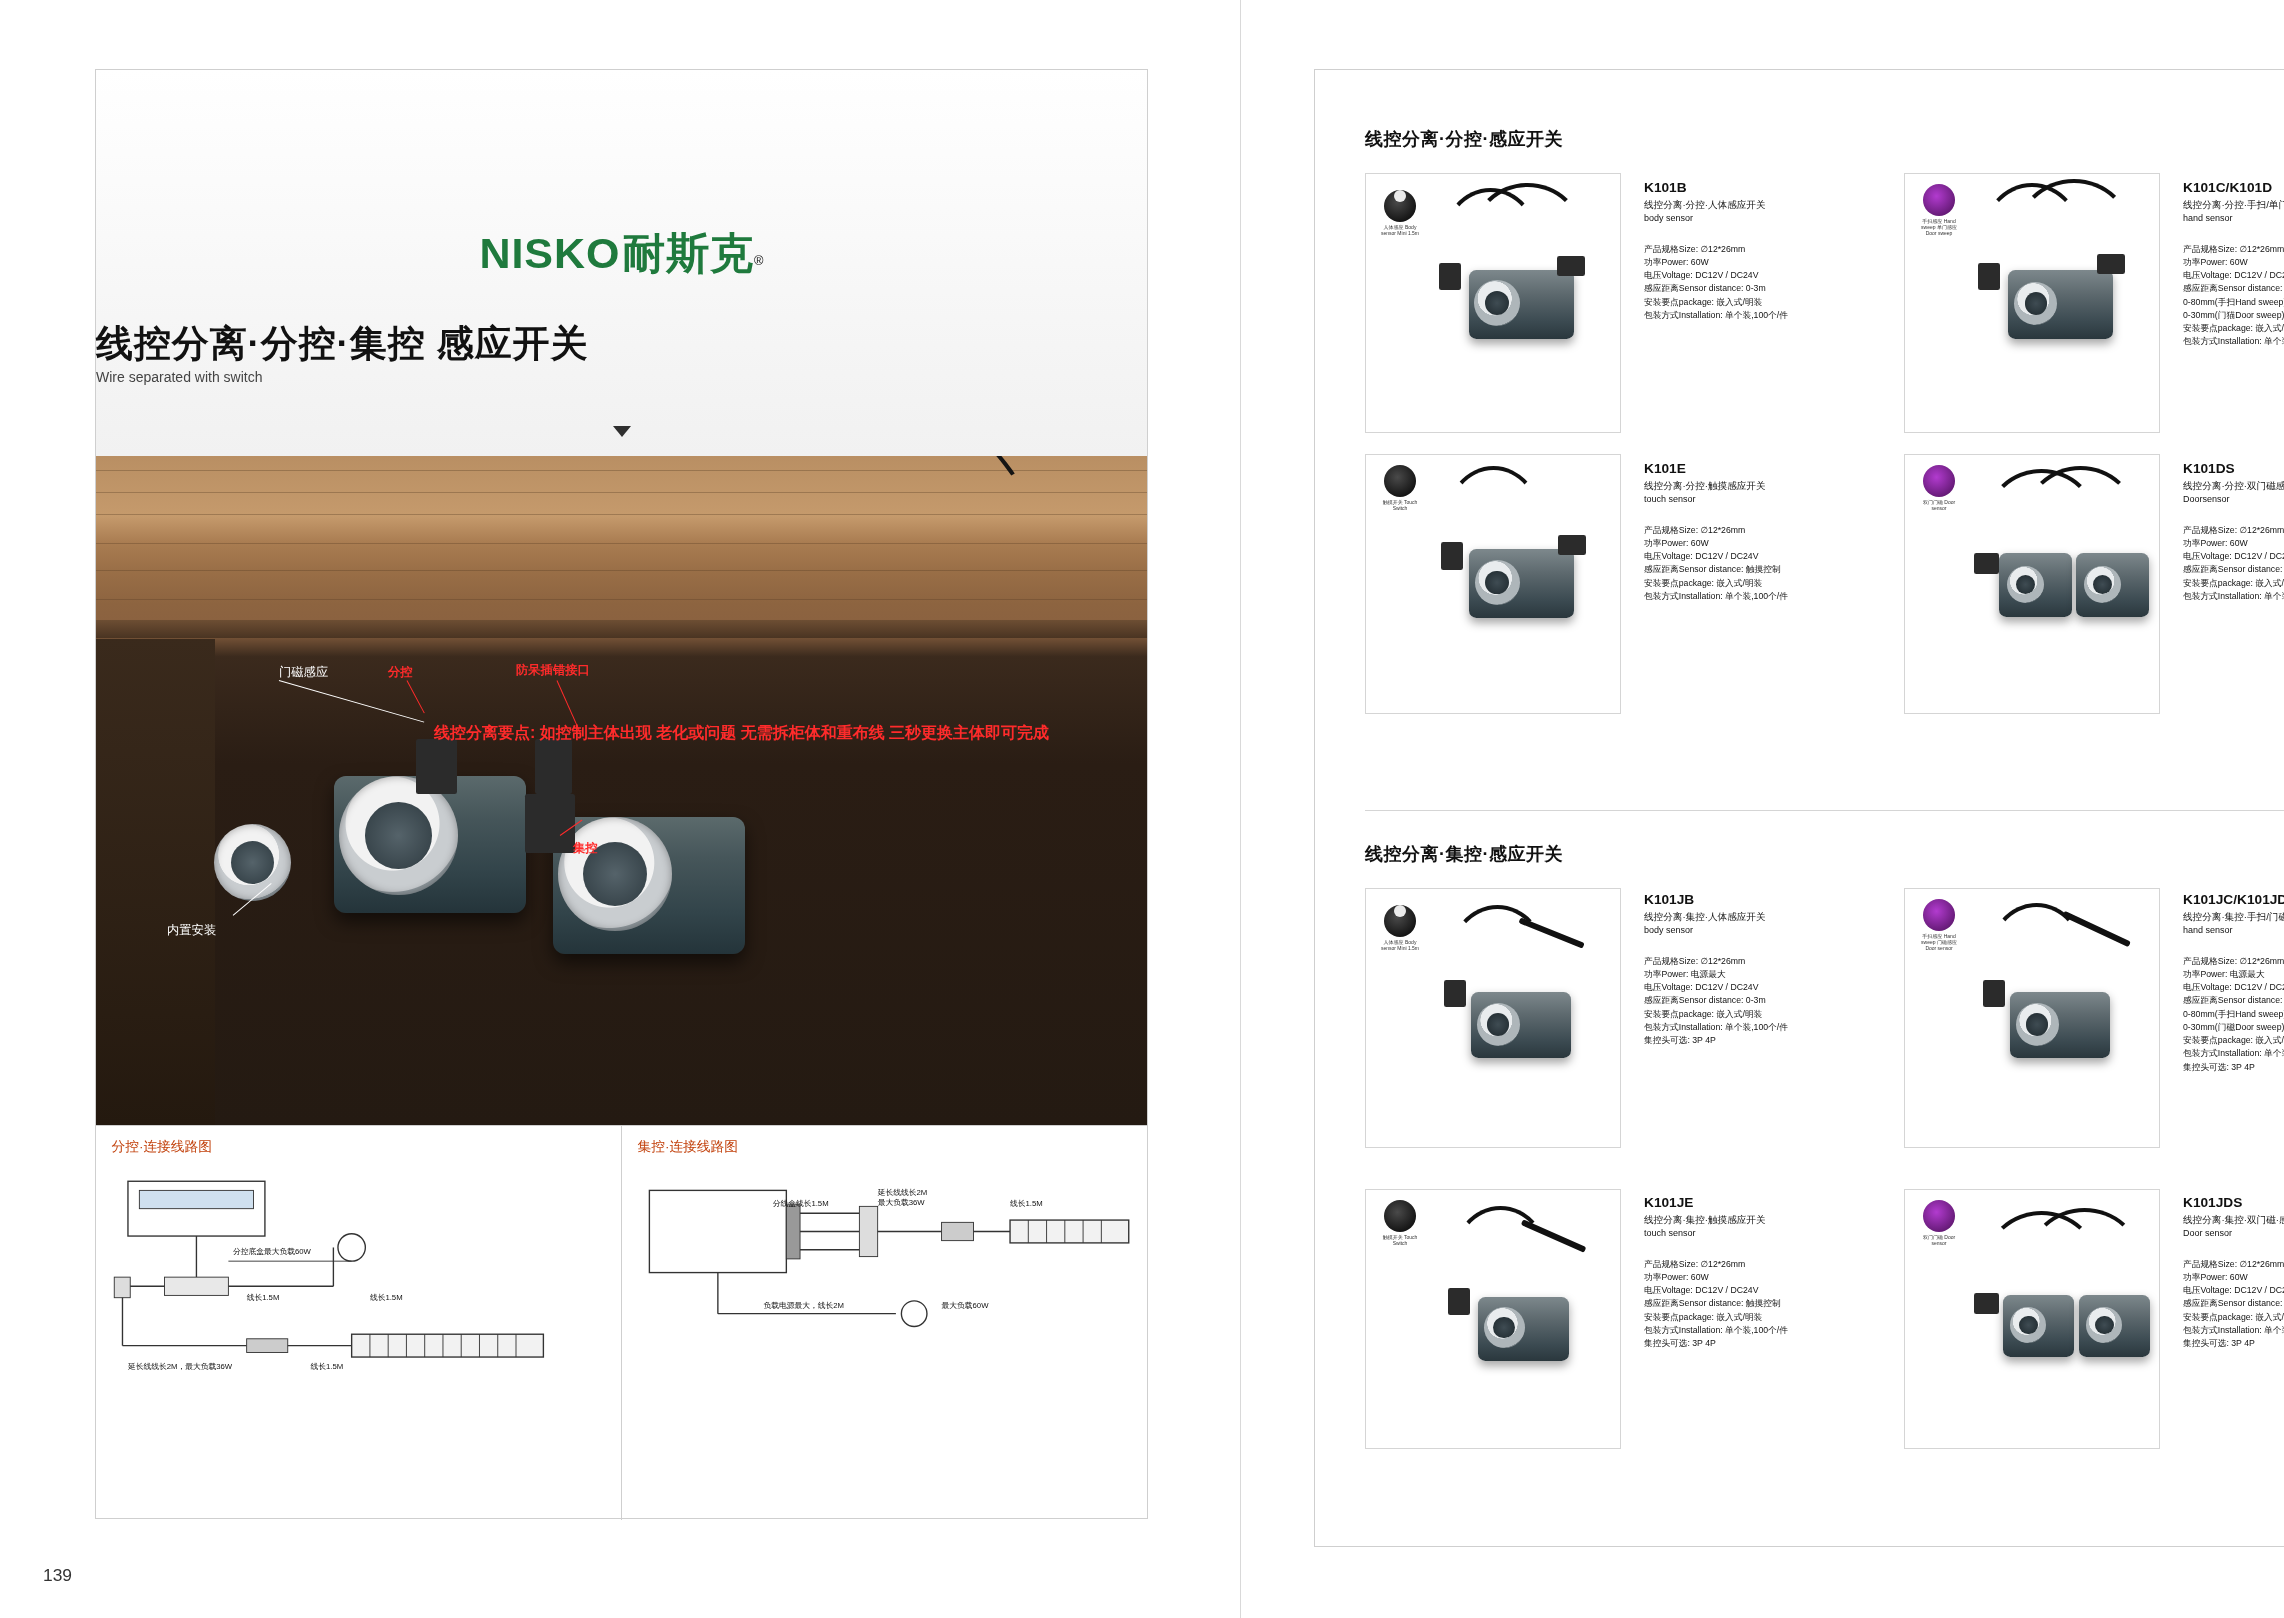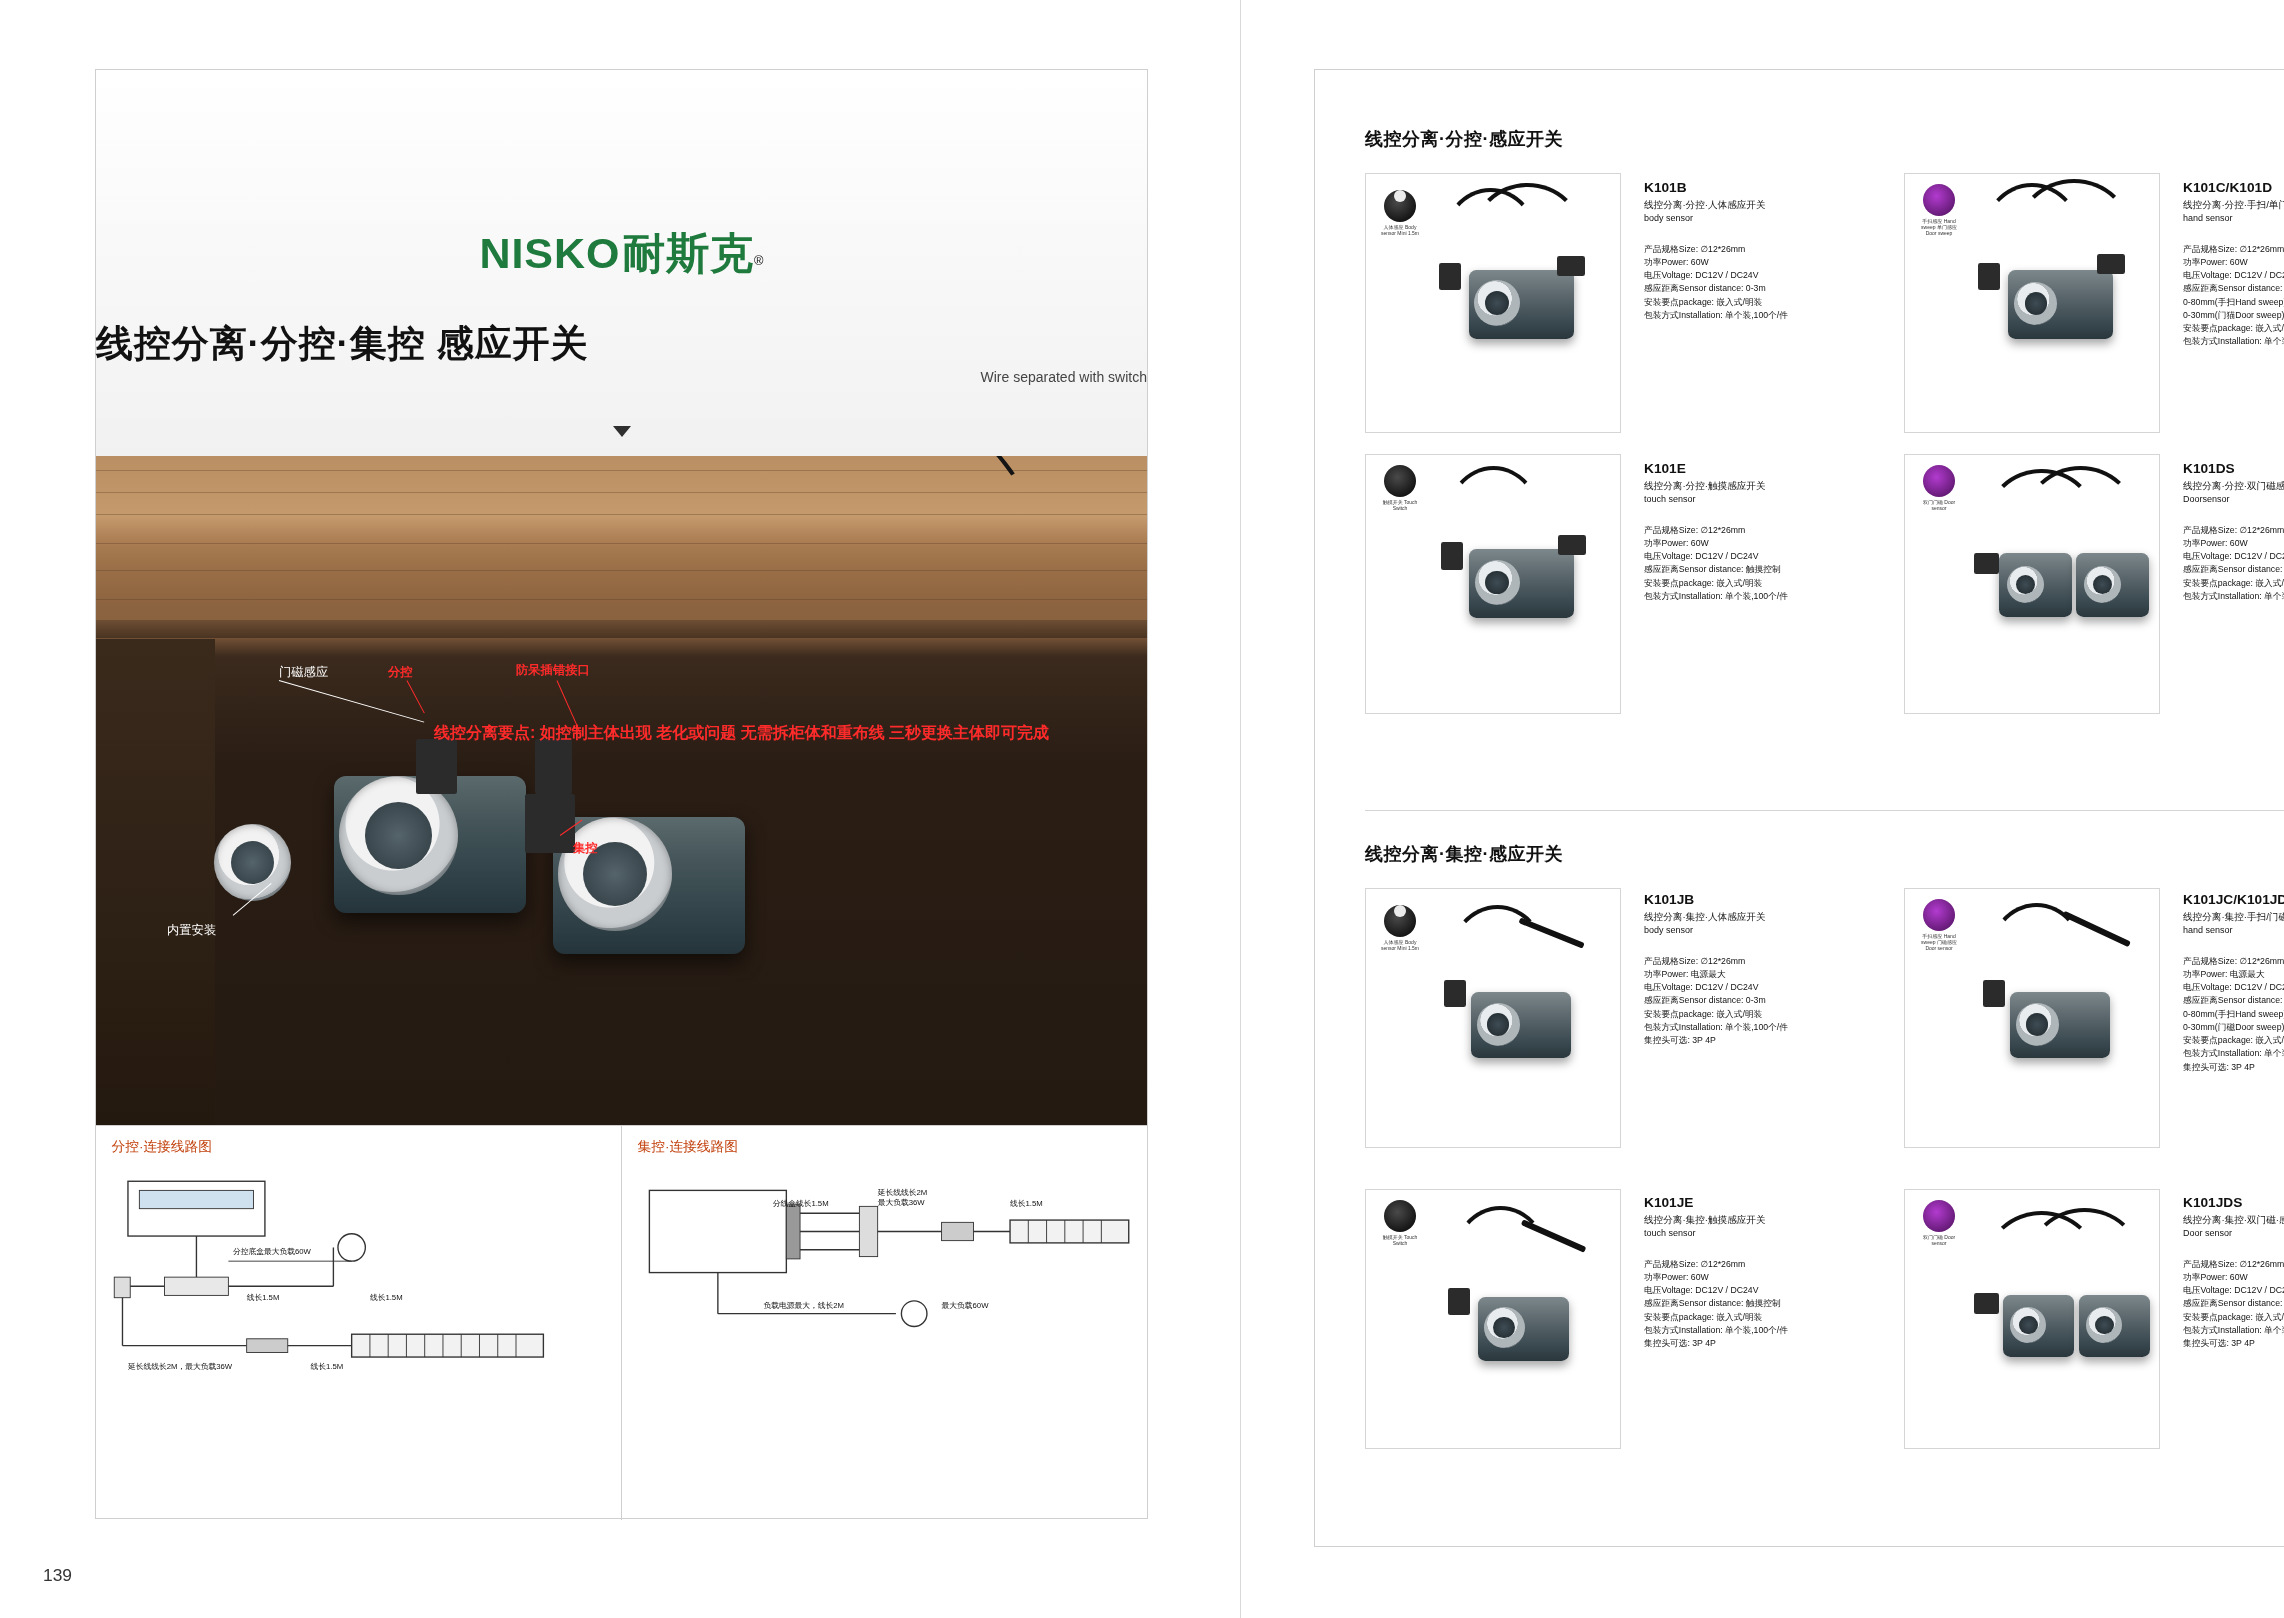--- a/index.html
+++ b/index.html
@@ -30,21 +30,21 @@
   .logo-text {
     display:inline-block; font-size:43px; font-weight:bold; letter-spacing:0.9px;
     color:#1f7a3d;
   }
   .logo-reg { font-size:12.8px; vertical-align:super; }
   .hero-title {
     position:absolute; left:0; top:249px; width:100%; text-align:left;
     font-size:37px; font-weight:bold; color:#111; letter-spacing:0.9px;
   }
   .hero-sub {
-    position:absolute; left:0; top:299px; width:100%; text-align:right;
+    position:absolute; left:0; top:299px; width:100%; text-align:left;
     font-size:14px; color:#444;
   }
   .hero-feats {
     position:absolute; left:0; top:325px; width:100%; text-align:center;
     font-size:16.4px; color:#222; letter-spacing:0.5px;
   }
   .hero-feats span { padding:0 7.3px; }
   .hero-arrow {
     position:absolute; left:50%; top:356px; transform:translateX(-50%);
     width:0;height:0;border-left:9px solid transparent;border-right:9px solid transparent;

